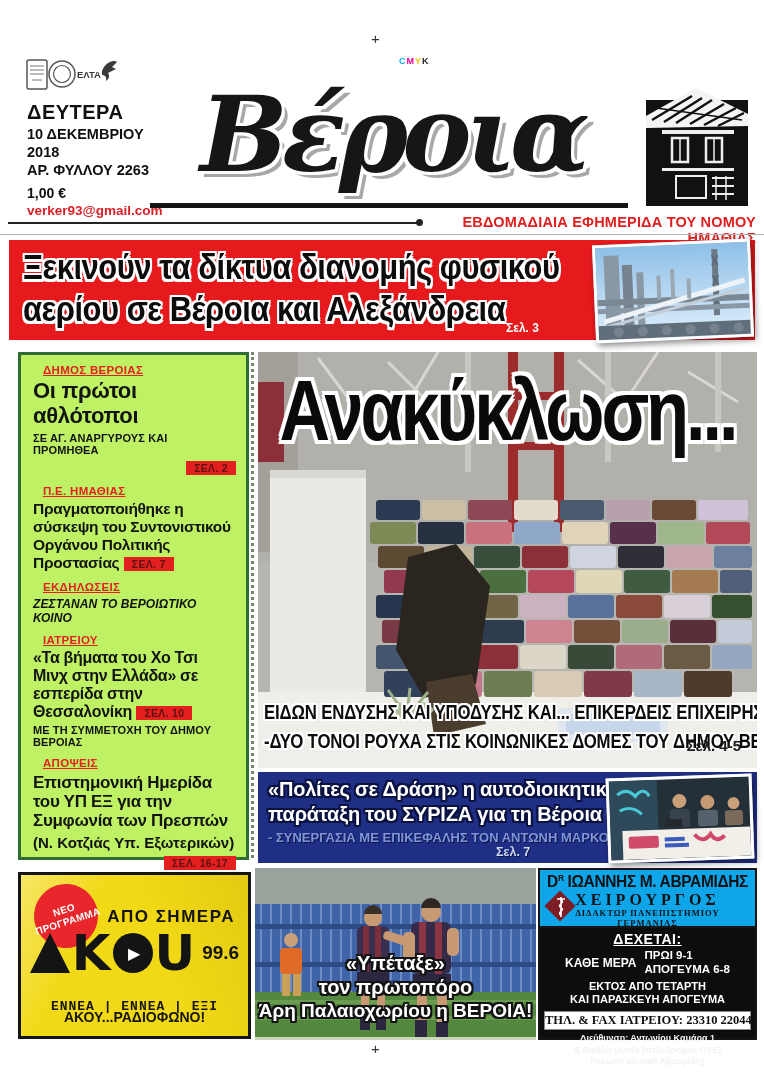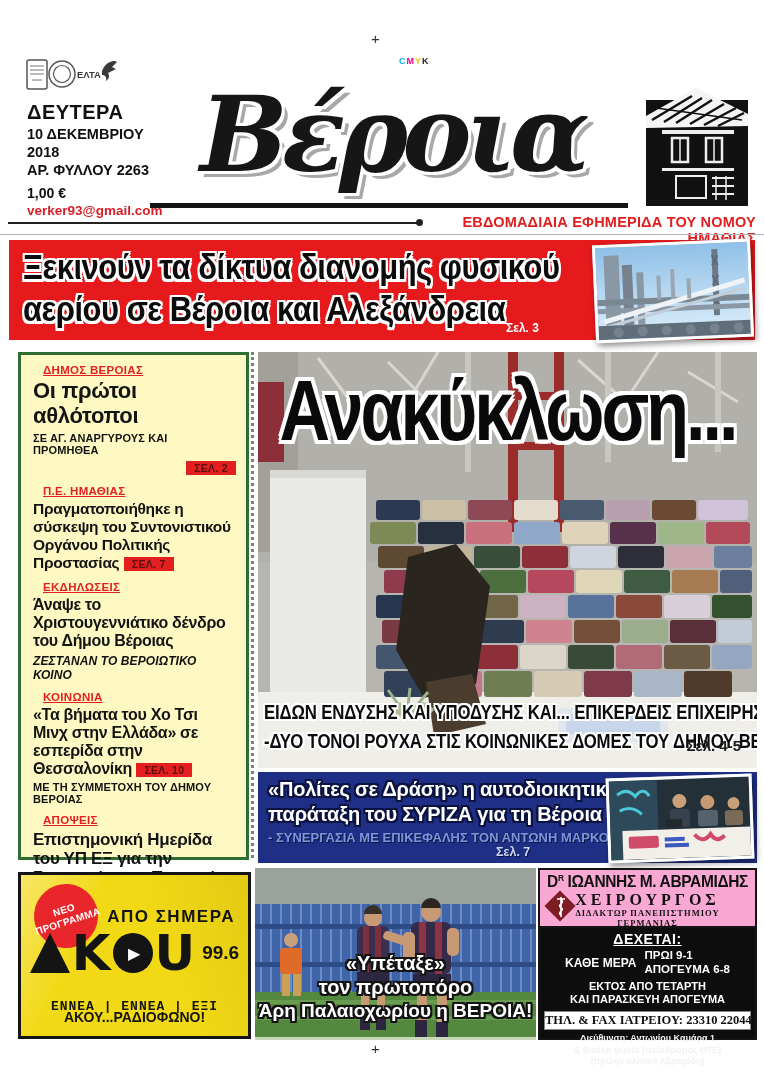--- a/index.html
+++ b/index.html
@@ -41,21 +41,21 @@
   
   .red-banner{position:absolute;left:9px;top:240px;width:746px;height:100px;background:#e61a1d;overflow:visible;}
   .rb-l1,.rb-l2{position:absolute;left:14px;font-size:31px;font-weight:900;letter-spacing:-.5px;
     transform:scaleY(1.12);transform-origin:left top;white-space:nowrap;}
   .rb-l1{top:8px;}
   .rb-l2{top:50px;}
   .rb-page{position:absolute;left:497px;top:81px;color:#fff;font-size:12px;font-weight:800;}
   .tilt-photo{position:absolute;border:3px solid #fff;box-shadow:2px 3px 6px rgba(0,0,0,.45);background:#9ab;}
   .rb-photo{right:3px;top:2px;width:152px;height:92px;transform:rotate(-2.5deg);}
   
-  .sidebar{position:absolute;left:18px;top:352px;width:231px;height:508px;background:#fef9c3;
+  .sidebar{position:absolute;left:18px;top:352px;width:231px;height:508px;background:#bef264;
     border:3px solid #2f6d33;box-sizing:border-box;padding:9px 10px 6px 12px;}
   .sb-divider{position:absolute;left:251px;top:352px;height:506px;width:0;border-left:3px dotted #76856f;}
   .sb-item{margin-bottom:9px;}
   .sb-section{color:#e3201f;font-size:11.5px;font-weight:800;text-decoration:underline;
     letter-spacing:.3px;margin:0 0 3px 10px;}
   .sb-title{font-weight:800;color:#131313;line-height:1.12;letter-spacing:-.3px;}
   .sb-title-xl{font-size:22px;margin:2px 0 4px;}
   .sb-title-md{font-size:15.5px;display:inline;}
   .sb-title-lg{font-size:17px;}
   .sb-sub{font-size:11px;font-weight:800;letter-spacing:.1px;margin-top:3px;}
@@ -102,21 +102,21 @@
   .ra-numbers{position:absolute;left:0;top:124px;width:100%;text-align:center;
     font-family:"Liberation Mono",monospace;font-size:13px;font-weight:700;letter-spacing:1px;color:#141414;}
   .ra-slogan{position:absolute;left:0;top:134px;width:100%;text-align:center;font-size:14px;font-weight:800;color:#141414;}
   
   .sports{position:absolute;left:255px;top:868px;width:281px;height:220px;overflow:hidden;}
   .sp-l{position:absolute;left:0;width:100%;text-align:center;font-size:20px;font-weight:800;white-space:nowrap;}
   .sp-l1{top:84px;}.sp-l2{top:108px;}.sp-l3{top:132px;font-size:19px;}
   
   .doctor-ad{position:absolute;left:538px;top:868px;width:219px;height:172px;border:2px solid #141414;
     box-sizing:border-box;background:#0d0d0d;color:#fff;}
-  .da-top{background:#f9a8d4;color:#111;border-bottom:2px solid #141414;height:58px;position:relative;
+  .da-top{background:#0ea5e9;color:#111;border-bottom:2px solid #141414;height:58px;position:relative;
     text-align:center;padding-top:2px;box-sizing:border-box;}
   .da-name{font-size:16.5px;font-weight:900;letter-spacing:-.4px;transform:scaleX(.94);transform-origin:center;white-space:nowrap;}
   .da-name sup{font-size:9px;}
   .da-cad{position:absolute;left:6px;top:22px;width:30px;height:30px;}
   .da-cad .diamond{position:absolute;left:3px;top:3px;width:22px;height:22px;background:#7e1d24;transform:rotate(45deg);}
   .da-cad svg{position:absolute;left:0;top:0;}
   .da-spec{font-family:"Liberation Serif",serif;font-size:16px;font-weight:700;letter-spacing:4px;}
   .da-cred{font-family:"Liberation Serif",serif;font-size:8.5px;font-weight:700;letter-spacing:1px;line-height:1.15;}
   .da-receives{text-align:center;font-size:14px;font-weight:800;text-decoration:underline;margin-top:3px;letter-spacing:.5px;}
   .da-sched{display:flex;justify-content:center;align-items:center;gap:8px;margin-top:2px;}
@@ -226,25 +226,24 @@
       <div class="sb-sub">ΣΕ ΑΓ. ΑΝΑΡΓΥΡΟΥΣ ΚΑΙ ΠΡΟΜΗΘΕΑ</div>
       <div class="sb-page-row"><span class="sb-page">ΣΕΛ. 2</span></div>
     </div>
     <div class="sb-item">
       <div class="sb-section">Π.Ε. ΗΜΑΘΙΑΣ</div>
       <span class="sb-title sb-title-md">Πραγματοποιήθηκε η σύσκεψη του Συντονιστικού Οργάνου Πολιτικής Προστασίας</span>
       <span class="sb-page">ΣΕΛ. 7</span>
     </div>
     <div class="sb-item">
       <div class="sb-section">ΕΚΔΗΛΩΣΕΙΣ</div>
-      <div class="sb-title" style="font-size:16px">Άναψε το Χριστουγεννιάτικο δένδρο του Δήμου Βέροιας</div>
       <div class="sb-sub sb-sub-it" style="display:block;margin-top:4px">ΖΕΣΤΑΝΑΝ ΤΟ ΒΕΡΟΙΩΤΙΚΟ ΚΟΙΝΟ</div>
     </div>
     <div class="sb-item">
-      <div class="sb-section">ΚΟΙΝΩΝΙΑ</div>
+      <div class="sb-section">ΙΑΤΡΕΙΟΥ</div>
       <span class="sb-title sb-title-md" style="font-size:16px">«Τα βήματα του Χο Τσι Μινχ στην Ελλάδα» σε εσπερίδα στην Θεσσαλονίκη</span>
       <span class="sb-page">ΣΕΛ. 10</span>
       <div class="sb-sub">ΜΕ ΤΗ ΣΥΜΜΕΤΟΧΗ ΤΟΥ ΔΗΜΟΥ ΒΕΡΟΙΑΣ</div>
     </div>
     <div class="sb-item">
       <div class="sb-section">ΑΠΟΨΕΙΣ</div>
       <div class="sb-title sb-title-lg" style="margin-top:4px">Επιστημονική Ημερίδα του ΥΠ ΕΞ για την Συμφωνία των Πρεσπών</div>
       <div class="sb-sub-lg">(Ν. Κοτζιάς Υπ. Εξωτερικών)</div>
       <div class="sb-page-row"><span class="sb-page">ΣΕΛ. 16-17</span></div>
     </div>

